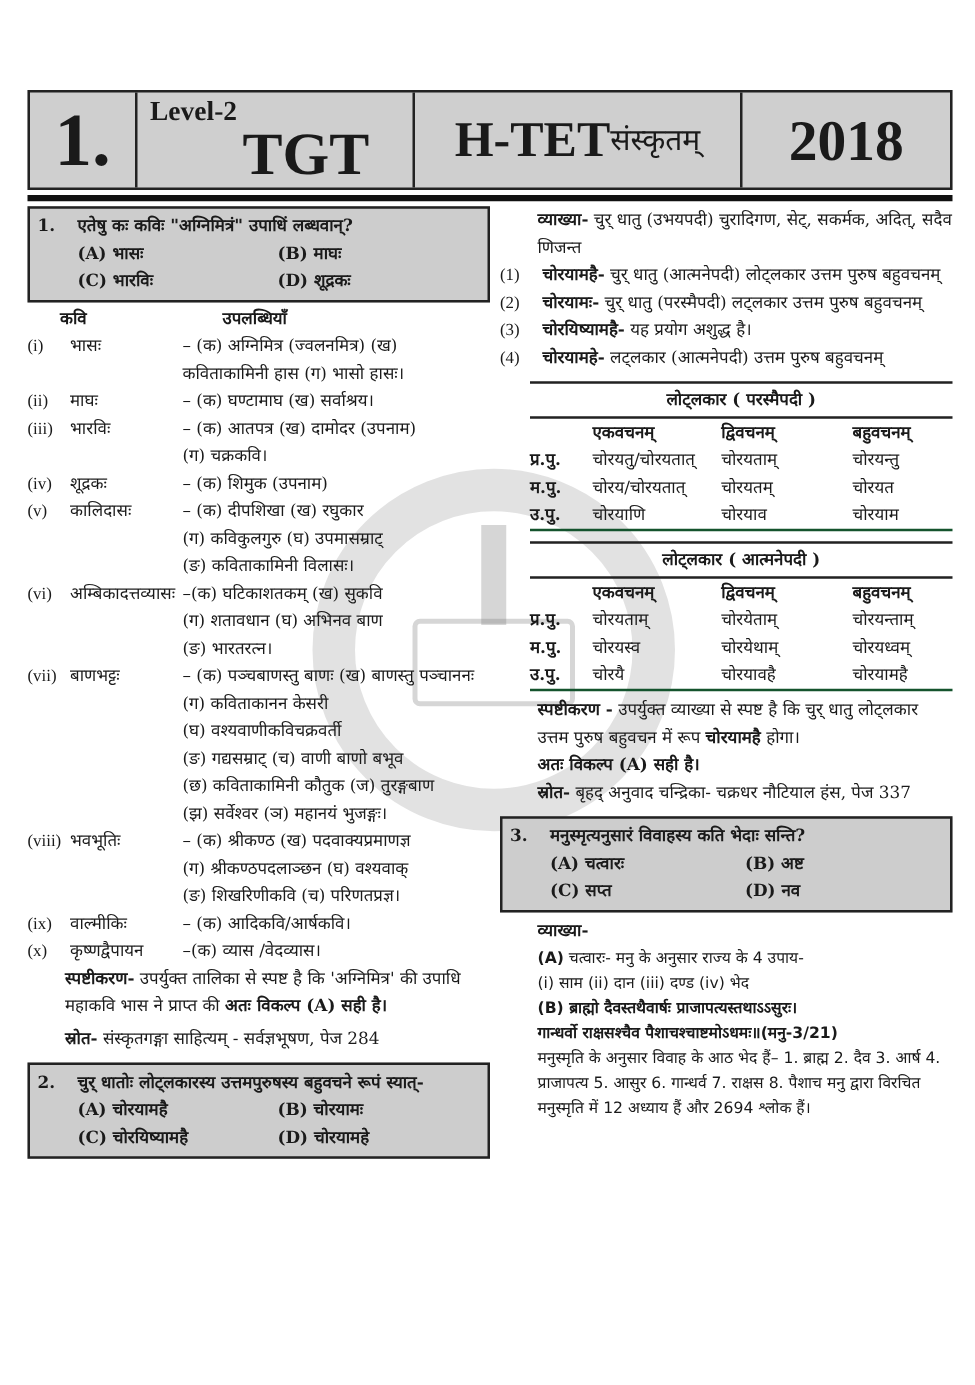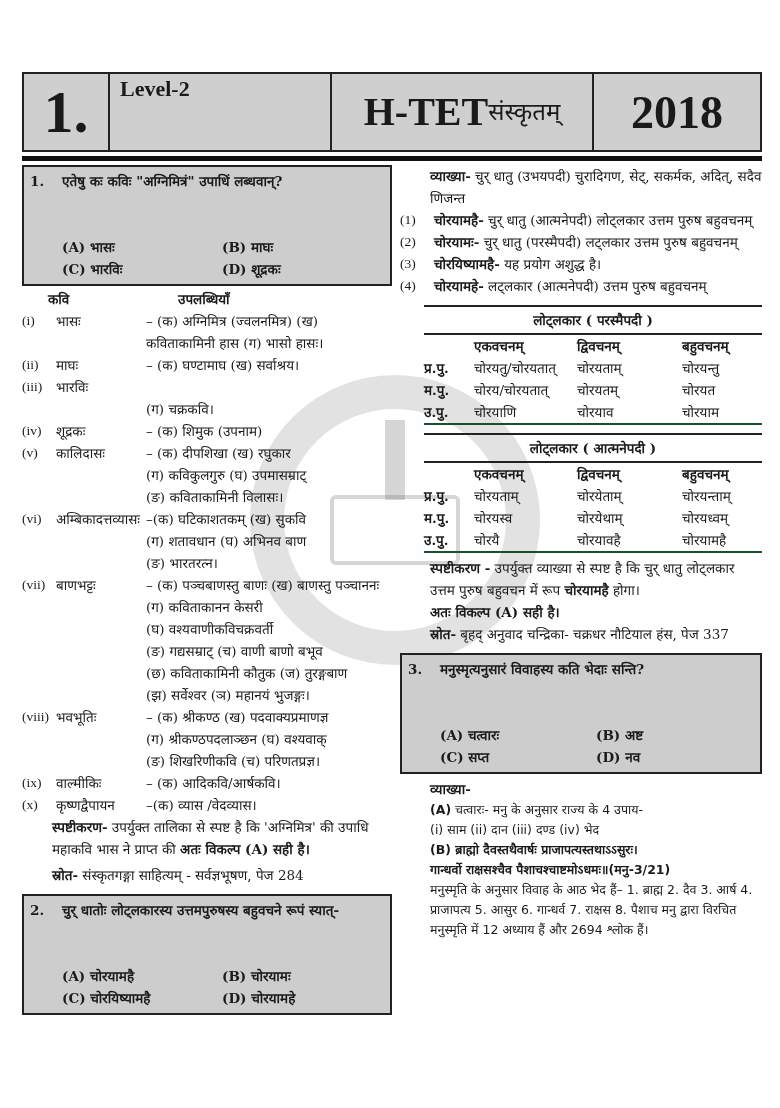--- a/index.html
+++ b/index.html
@@ -21,21 +21,21 @@
 
   .hrule { position: absolute; left: 22px; top: 156px; width: 740px; height: 5px; background: #111; }
 
   .col { position: absolute; font-size: 13.5px; line-height: 22px; }
   .col-left { left: 22px; top: 165px; width: 370px; }
   .col-right { left: 400px; top: 165px; width: 362px; }
 
   .qbox { border: 2px solid #222; background: #cdcdcd; padding: 3px 8px 4px 6px; font-weight: bold; }
   .qbox .qrow { display: flex; }
   .qbox .qnum { width: 32px; }
-  .qbox .opts { display: grid; grid-template-columns: 1fr 1fr; padding-left: 32px; margin-top: 44px; }
+  .qbox .opts { display: grid; grid-template-columns: 1fr 1fr; padding-left: 32px; }
 
   .hdrrow { display: flex; font-weight: bold; padding-left: 26px; margin-top: 2px; }
   .hdrrow span:first-child { width: 130px; }
 
   .tbl-row { display: flex; }
   .tbl-row .idx { width: 34px; font-family: "Liberation Serif", serif; }
   .tbl-row .kavi { width: 90px; }
   .tbl-row .desc { flex: 1; }
   .tbl-row.cont .desc { padding-left: 124px; }
 
@@ -63,20 +63,21 @@
 <body>
 
 <div class="watermark"></div>
 <div class="wm-lamp"></div>
 <div class="wm-book"></div>
 
 <div class="header">
   <div class="hcell h-num">1.</div>
   <div class="hcell h-level">
     <span class="lv">Level-2</span>
+    <span class="tgt">TGT</span>
   </div>
   <div class="hcell h-exam">
     <span class="ex">H-TET</span>
     <span class="sub">संस्कृतम्</span>
   </div>
   <div class="hcell h-year">2018</div>
 </div>
 <div class="hrule"></div>
 
 <div class="col col-left">
@@ -108,20 +109,21 @@
         <span class="desc">कविताकामिनी हास (ग) भासो हासः।</span>
       </div>
       <div class="tbl-row">
         <span class="idx">(ii)</span>
         <span class="kavi">माघः</span>
         <span class="desc">– (क) घण्टामाघ (ख) सर्वाश्रय।</span>
       </div>
       <div class="tbl-row">
         <span class="idx">(iii)</span>
         <span class="kavi">भारविः</span>
+        <span class="desc">– (क) आतपत्र (ख) दामोदर (उपनाम)</span>
       </div>
       <div class="tbl-row cont">
         <span class="desc">(ग) चक्रकवि।</span>
       </div>
       <div class="tbl-row">
         <span class="idx">(iv)</span>
         <span class="kavi">शूद्रकः</span>
         <span class="desc">– (क) शिमुक (उपनाम)</span>
       </div>
       <div class="tbl-row">

